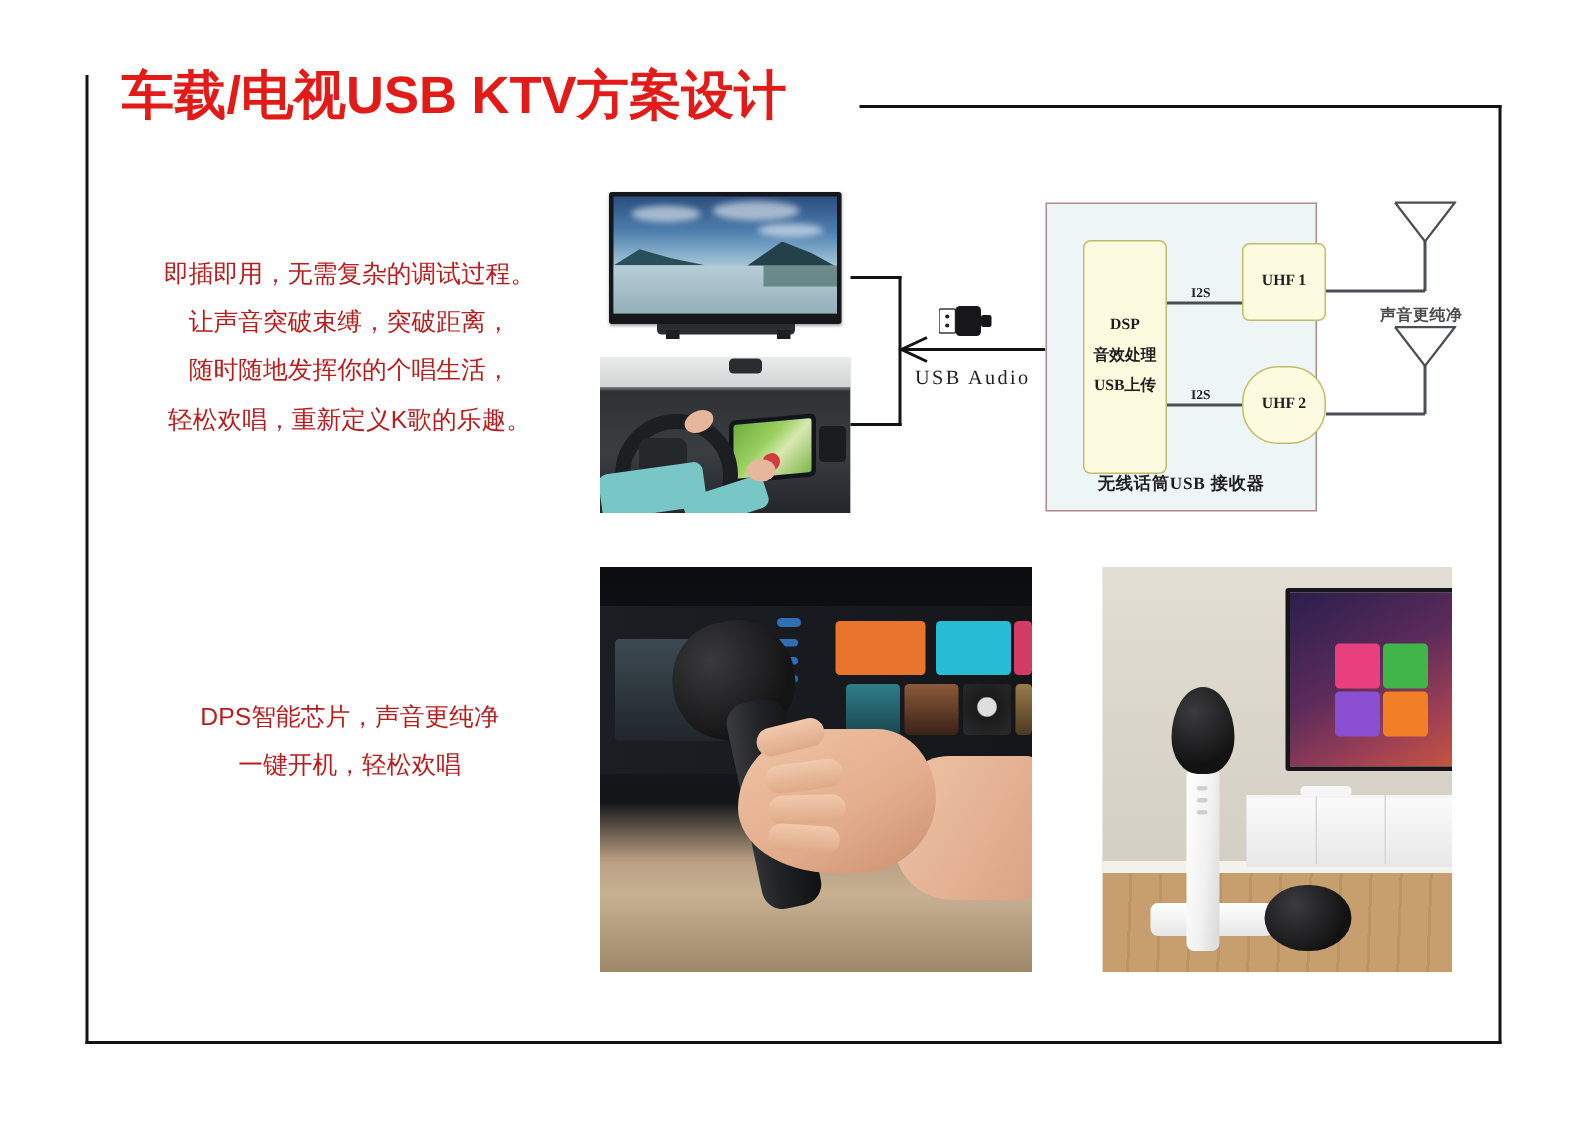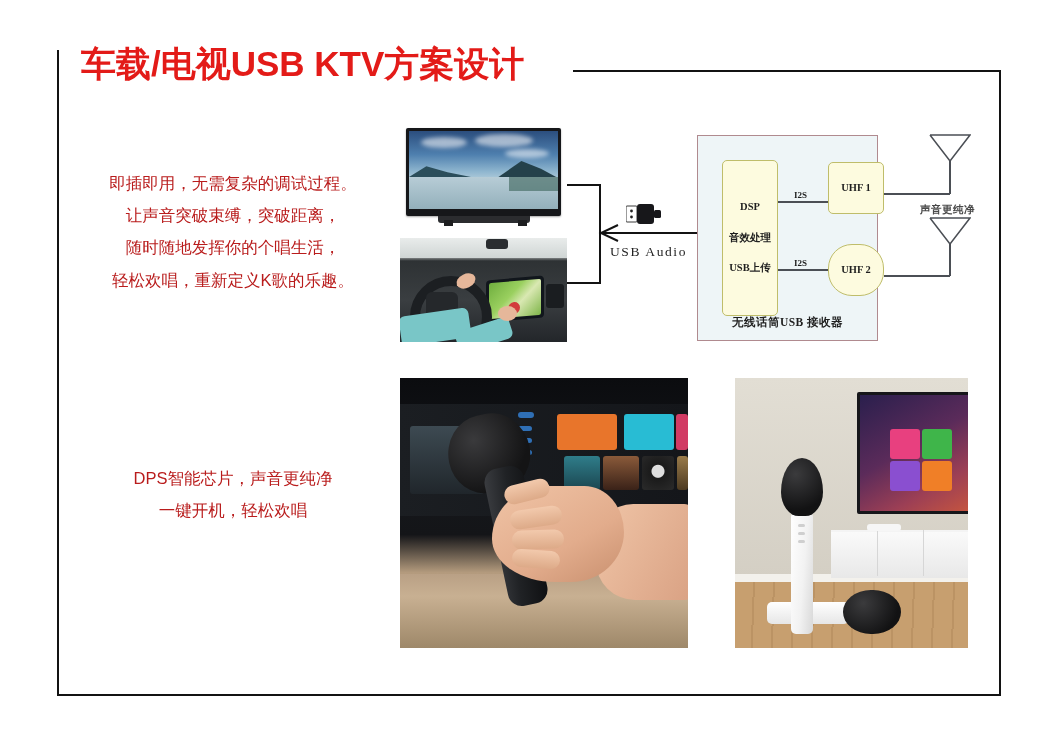--- a/index.html
+++ b/index.html
@@ -294,21 +294,21 @@
     font-family: "Liberation Serif", serif;
     font-size: 10.5px;
     text-align: center;
     display: flex;
     flex-direction: column;
     align-items: center;
     justify-content: center;
     line-height: 1.95;
     font-weight: bold;
   }
-  .dsp-box { left: 722px; top: 160px; width: 56px; height: 156px; gap: 10px; }
+  .dsp-box { left: 722px; top: 160px; width: 56px; height: 156px; }
   .uhf1-box { left: 828px; top: 162px; width: 56px; height: 52px; }
   .uhf2-box { left: 828px; top: 244px; width: 56px; height: 52px; border-radius: 24px; }
   .dline {
     position: absolute;
     background: #4b4f55;
     height: 1.5px;
   }
   .dline-v {
     position: absolute;
     background: #4b4f55;

